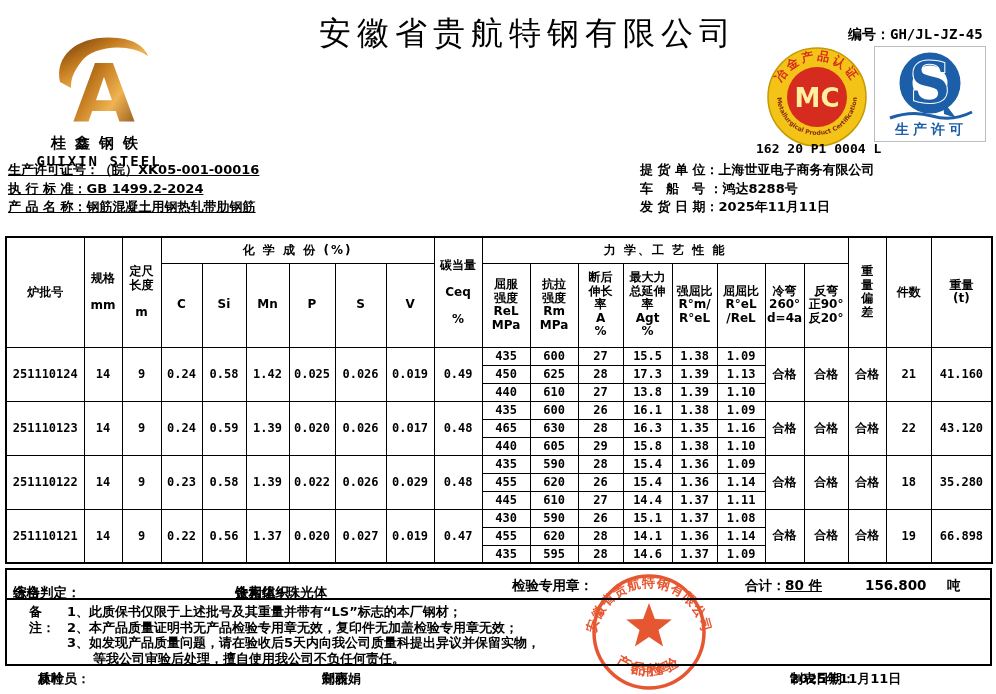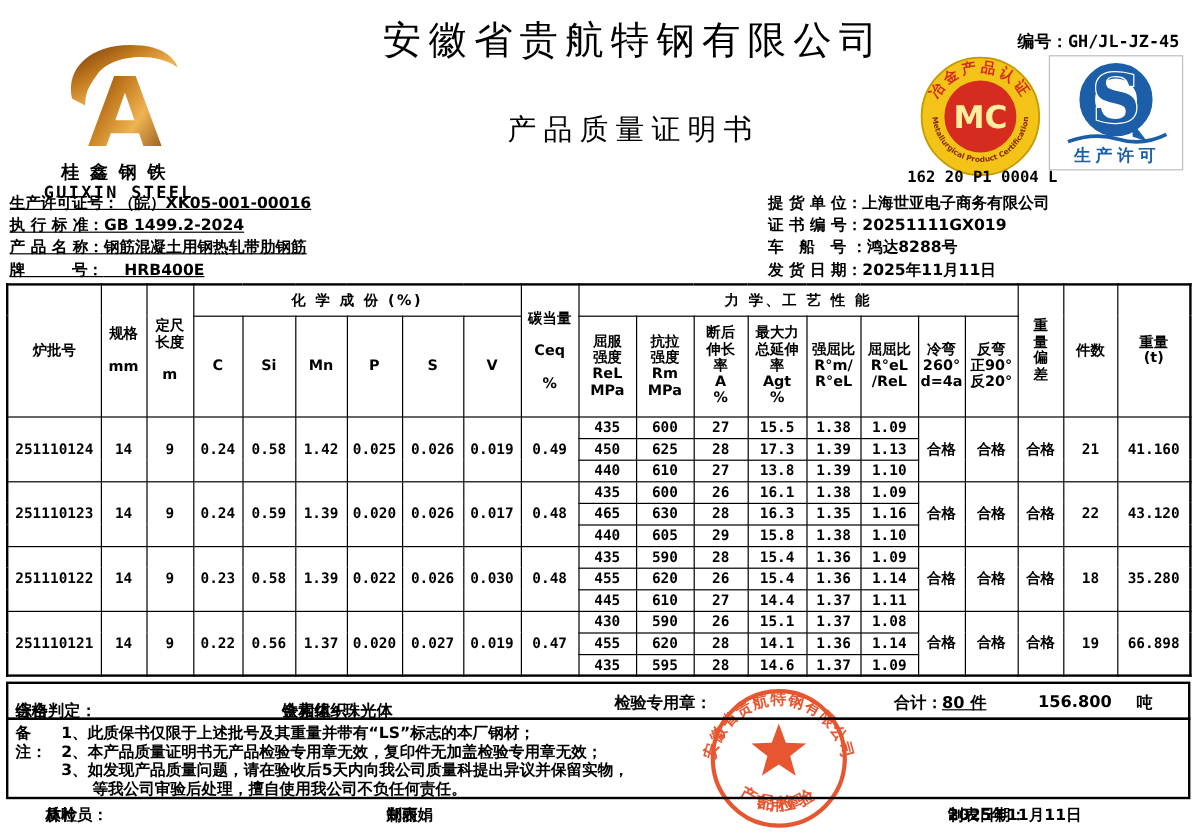--- a/index.html
+++ b/index.html
@@ -41,21 +41,21 @@
 
   
   .summary { position:absolute; left:5px; top:568px; width:987px; height:32px; border:2px solid #000;
              font-size:13.5px; font-weight:600; }
   .summary span { position:absolute; top:7px; white-space:pre; }
   .s-verdict { left:6px; } .s-struct { left:228px; } .s-stamp { left:505px; }
   .s-total { left:710px;margin-left:28px; } .s-pieces { left:778px;text-decoration:underline; } .s-weight { left:858px; } .s-unit { left:940px; }
 
   
   .notes { position:absolute; left:5px; top:598px; width:987px; height:68px; border:2px solid #000; border-top-width:2px;
-           display:flex; padding:4px 6px; font-size:13px; font-weight:600; line-height:15.5px; }
+           display:flex; padding:4px 22px; font-size:13px; font-weight:600; line-height:15.5px; }
   .notes-label { flex:0 0 38px; }
   .notes-lines { white-space:pre-wrap; }
 
   
   .footer { position:absolute; left:0; top:670px; width:996px; font-size:13px; font-weight:600; }
   .footer span { position:absolute; white-space:pre; }
   .f-insp { left:38px; } .f-tab { left:322px; } .f-date { left:790px; }
 
   
   .stamp { position:absolute; left:582px; top:571px; mix-blend-mode:multiply; opacity:.92; }
@@ -76,21 +76,20 @@
         </linearGradient>
       </defs>
       <path d="M 20,54 C 14,26 40,6 78,10 C 98,12 106,22 108,28 C 88,14 52,18 41,34 C 33,45 31,50 31,60 Z" fill="url(#gold)"></path>
       <text x="64" y="94" text-anchor="middle" font-size="80" font-weight="900" fill="url(#gold)" font-family="DejaVu Sans, sans-serif">A</text>
     </svg>
     <div class="gx-cn">桂鑫钢铁</div>
     <div class="gx-en">GUIXIN STEEL</div>
   </div>
 
   <div class="title">安徽省贵航特钢有限公司</div>
-  <div class="subtitle">产品质量证明书</div>
 
   <div class="doc-no"><span>编号：</span><span>GH/JL-JZ-45</span></div>
 
   <div class="mc-logo">
     <svg width="102" height="102" viewBox="0 0 102 102">
       <defs>
         <path id="mcTop" d="M 12,53 A 39,39 0 0 1 90,53"></path>
         <path id="mcBot" d="M 11,49 A 40,40 0 0 0 91,49"></path>
       </defs>
       <circle cx="51" cy="51" r="49" fill="#f3c318" stroke="#c59a00" stroke-width="1.5"></circle>
@@ -105,22 +104,22 @@
   <div class="sq-box">
     <svg width="108" height="92" viewBox="0 0 108 92">
       <circle cx="54" cy="35" r="24" fill="none" stroke="#1c5fa8" stroke-width="13"></circle>
       <path d="M 67,53 L 80,70 L 68,66 Z" fill="#1c5fa8"></path>
       <text x="54" y="54" text-anchor="middle" font-size="56" font-weight="800" fill="#1c5fa8" stroke="#ffffff" stroke-width="2" paint-order="stroke" font-family="DejaVu Serif, serif">S</text>
       <path d="M 14,70 Q 36,62 56,68 T 96,64" fill="none" stroke="#1c5fa8" stroke-width="3"></path>
       <text x="55" y="86" text-anchor="middle" font-size="14" font-weight="700" fill="#1c5fa8" letter-spacing="4">生产许可</text>
     </svg>
   </div>
 
-  <div class="info-col info-c1"><div><span>生产许可证号：</span><span>（皖）XK05-001-00016</span></div><div><span>执 行 标 准：</span><span>GB 1499.2-2024</span></div><div><span>产 品 名 称：</span><span>钢筋混凝土用钢热轧带肋钢筋</span></div><div><span>牌　　　号：</span><span>　 HRB400E</span></div></div>
-  <div class="info-col info-c3"><div><span>提 货 单 位：</span><span>上海世亚电子商务有限公司</span></div><div><span>证 书 编 号：</span><span>20251111GX019</span></div><div><span>车　船　号 ：</span><span>鸿达8288号</span></div><div><span>发 货 日 期：</span><span>2025年11月11日</span></div></div>
+  <div class="info-col info-c1"><div><span>生产许可证号：</span><span>（皖）XK05-001-00016</span></div><div><span>执 行 标 准：</span><span>GB 1499.2-2024</span></div><div><span>产 品 名 称：</span><span>钢筋混凝土用钢热轧带肋钢筋</span></div></div>
+  <div class="info-col info-c3"><div><span>提 货 单 位：</span><span>上海世亚电子商务有限公司</span></div><div><span>车　船　号 ：</span><span>鸿达8288号</span></div><div><span>发 货 日 期：</span><span>2025年11月11日</span></div></div>
 
   <div class="tbl-wrap">
     <table class="qt">
       <colgroup>
         <col style="width:78px">
           <col style="width:38px">
           <col style="width:39px">
         <col style="width:41px">
           <col style="width:44px">
           <col style="width:43px">
@@ -285,21 +284,21 @@
           </tr>
           <tr>
             <td rowspan="3" class="furnace">251110122</td>
             <td rowspan="3">14</td>
             <td rowspan="3">9</td>
             <td rowspan="3">0.23</td>
             <td rowspan="3">0.58</td>
             <td rowspan="3">1.39</td>
             <td rowspan="3">0.022</td>
             <td rowspan="3">0.026</td>
-            <td rowspan="3">0.030</td>
+            <td rowspan="3">0.029</td>
             <td rowspan="3">0.48</td>
             <td>435</td>
             <td>590</td>
             <td>28</td>
             <td>15.4</td>
             <td>1.36</td>
             <td>1.09</td>
             <td rowspan="3">合格</td>
             <td rowspan="3">合格</td>
             <td rowspan="3">合格</td>

